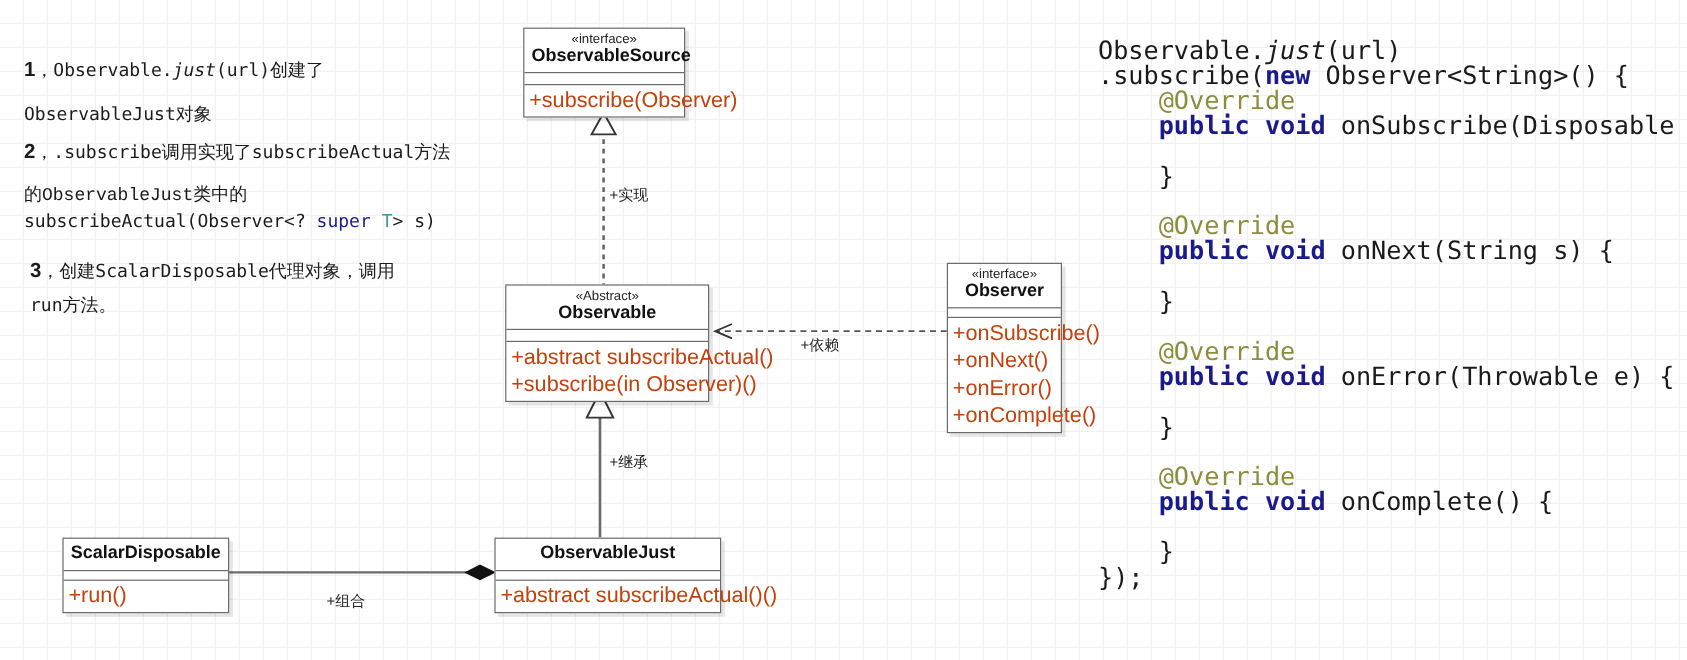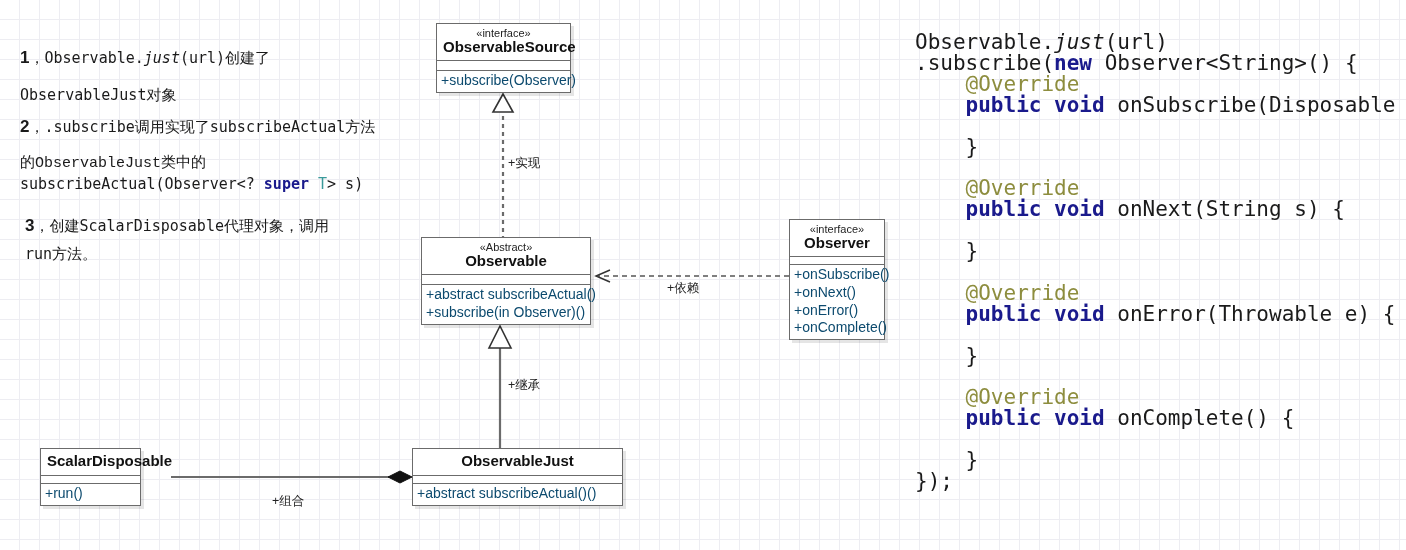--- a/index.html
+++ b/index.html
@@ -27,21 +27,21 @@
     color:#1a1a1a;
     white-space:nowrap;
     letter-spacing:0px;
   }
   .note .num{
     font-family:"Liberation Sans", sans-serif;
     font-weight:bold;
     font-size:17px;
   }
   .note .ital{font-style:italic;}
-  .kw{color:#1a1a8c;font-weight:bold;}
+  .kw{color:#1a1a8c;font-weight:normal;}
   .tparam{color:#3a9a9a;}
   
   .umlbox{
     position:absolute;
     border:1.5px solid #6b6b6b;
     background:#ffffff;
     box-shadow:3px 3px 0 rgba(0,0,0,0.10);
     box-sizing:border-box;
   }
   .uml-head{
@@ -66,22 +66,22 @@
     border-top:1.5px solid #6b6b6b;
     height:0;
   }
   .uml-attrs{
     min-height:9px;
   }
   .uml-ops{
     padding:1px 4px 2px 4px;
   }
   .op{
-    font-size:14px;
-    color:#0c4a6e;
+    font-size:18px;
+    color:#c2410c;
     line-height:1.27;
     white-space:nowrap;
     font-family:"Liberation Sans", sans-serif;
   }
   
   .edge-label{
     position:absolute;
     font-family:Liberation Sans, sans-serif;
     font-size:12.5px;
     color:#222;
@@ -186,33 +186,33 @@
     <div class="uml-attrs" style="min-height:7px;"></div>
     <div class="uml-sep"></div>
     <div class="uml-ops">
       <div class="op">+onSubscribe()</div>
       <div class="op">+onNext()</div>
       <div class="op">+onError()</div>
       <div class="op">+onComplete()</div>
     </div>
   </div>
 
-  <div class="umlbox" style="left:40px;top:448px;width:101px;">
+  <div class="umlbox" style="left:52px;top:448px;width:139px;">
     <div class="uml-head" style="padding:4px 6px 5px 6px;">
       <span class="cname">ScalarDisposable</span>
     </div>
     <div class="uml-sep"></div>
     <div class="uml-attrs" style="min-height:7px;"></div>
     <div class="uml-sep"></div>
     <div class="uml-ops">
       <div class="op">+run()</div>
     </div>
   </div>
 
-  <div class="umlbox" style="left:412px;top:448px;width:211px;">
+  <div class="umlbox" style="left:412px;top:448px;width:189px;">
     <div class="uml-head" style="padding:4px 6px 5px 6px;">
       <span class="cname">ObservableJust</span>
     </div>
     <div class="uml-sep"></div>
     <div class="uml-attrs" style="min-height:7px;"></div>
     <div class="uml-sep"></div>
     <div class="uml-ops">
       <div class="op">+abstract subscribeActual()()</div>
     </div>
   </div>

